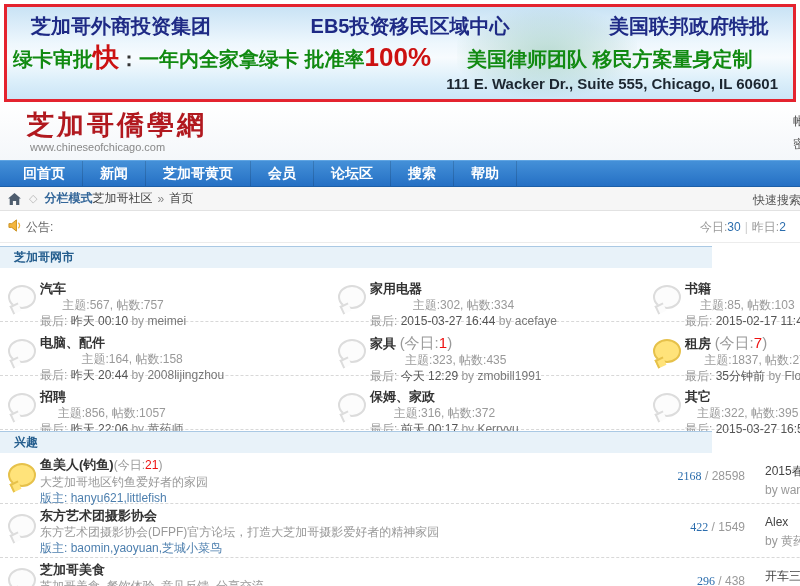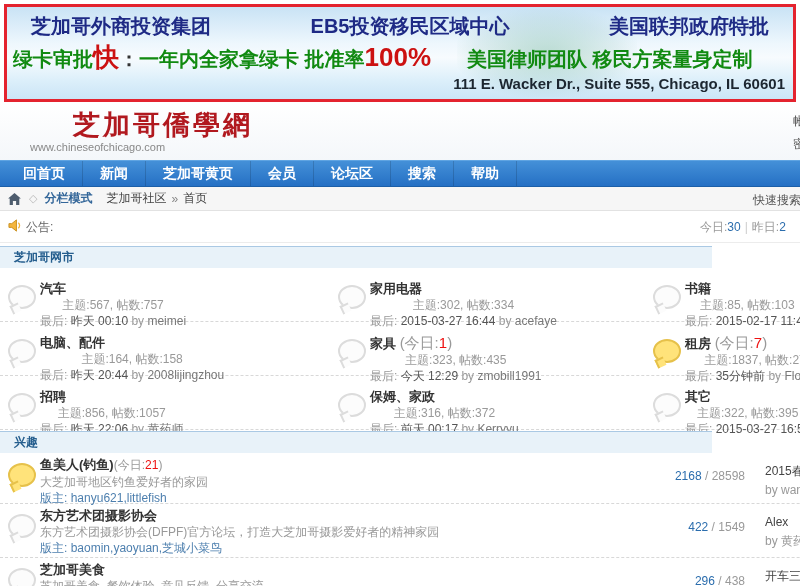--- a/index.html
+++ b/index.html
@@ -10,45 +10,45 @@
   .ad{position:absolute;top:4px;left:4px;width:786px;height:92px;border:3px solid #e4232e;
       background:linear-gradient(180deg,#c9e3f5 0%,#eef7fd 40%,#f7fbfe 55%,#dceffa 80%,#cbe5f6 100%);}
   .statue{position:absolute;left:450px;top:2px;width:180px;height:88px;
       background:radial-gradient(ellipse at center,rgba(120,185,160,0.45) 0%,rgba(140,190,180,0.18) 55%,rgba(0,0,0,0) 75%);}
   .ad-line1{position:relative;display:flex;justify-content:space-between;padding:6px 24px 0 24px;
       font-size:20px;font-weight:bold;color:#1e2a85;white-space:nowrap;}
   .ad-line2{position:relative;padding:6px 4px 0 6px;font-size:20px;font-weight:bold;color:#118a11;white-space:nowrap;}
   .ad-line2 .big-red{color:#cc1111;font-size:26px;line-height:20px;}
   .ad-line2 .colon{color:#333;}
   .ad-line2 .gap{margin-left:36px;}
-  .ad-line3{position:relative;text-align:right;padding-right:8px;margin-top:2px;
+  .ad-line3{position:relative;text-align:right;padding-right:15px;margin-top:2px;
       font-size:15px;font-weight:bold;color:#1c2630;}
 
   
   .site-header{position:absolute;top:103px;left:0;width:800px;height:57px;
       background:linear-gradient(180deg,#ffffff,#f4f7fa);}
   .logo{position:absolute;left:27px;top:4px;font-family:Liberation Mono, monospace;
-      font-size:27px;font-weight:bold;color:#b1191f;letter-spacing:3px;margin-left:46px;}
+      font-size:27px;font-weight:bold;color:#b1191f;letter-spacing:3px;}
   .site-url{position:absolute;left:30px;top:38px;font-size:11px;color:#888;}
   .login-sliver{position:absolute;color:#555;font-size:12px;white-space:nowrap;}
 
   
   .nav{position:absolute;top:160px;left:0;width:800px;height:27px;
       background:linear-gradient(180deg,#4490d8,#2570c4);
       border-top:1px solid #5fa4e2;border-bottom:1px solid #1c5fa8;box-sizing:border-box;}
   .nav ul{list-style:none;margin:0;padding:0 0 0 6px;display:flex;height:100%;}
   .nav li{padding:0 17px;line-height:25px;color:#fff;font-weight:bold;font-size:14px;
       border-right:1px solid rgba(0,0,0,0.15);cursor:pointer;white-space:nowrap;}
 
   
   .crumb{position:absolute;top:187px;left:0;width:800px;height:24px;background:#f6f6f6;
       border-bottom:1px solid #e2e2e2;box-sizing:border-box;display:flex;align-items:center;padding-left:8px;}
   .crumb .home{margin-right:8px;display:inline-flex;}
   .crumb .diamond{color:#b9b9b9;margin-right:7px;font-size:11px;}
-  .crumb .mode{color:#336699;font-weight:bold;margin-right:14px;cursor:pointer;}
+  .crumb .mode{color:#336699;font-weight:bold;cursor:pointer;}
   .crumb .site{color:#444;margin-right:5px;cursor:pointer;}
   .crumb .arrow{color:#888;margin-right:5px;}
   .crumb .page{color:#444;cursor:pointer;}
   .quick-search{position:absolute;left:753px;top:5px;color:#555;white-space:nowrap;cursor:pointer;}
 
   
   .announce{position:absolute;top:211px;left:0;width:800px;height:32px;border-bottom:1px solid #ececec;box-sizing:border-box;}
   .announce .mega{position:absolute;left:8px;top:7px;}
   .announce .lbl{position:absolute;left:26px;top:8px;color:#666;}
   .announce .stats{position:absolute;left:700px;top:8px;white-space:nowrap;color:#999;}
@@ -85,21 +85,21 @@
   .irow{position:relative;border-bottom:1px dashed #d8d8d8;}
   .irow.r0{height:50px;} .irow.r1{height:53px;} .irow.r2{height:80px;border-bottom:none;}
   .ibubble{top:10px;}
   .itext{position:absolute;left:40px;top:4px;white-space:nowrap;}
   .ititle{font-size:13px;font-weight:bold;color:#333;line-height:16px;cursor:pointer;display:inline;}
   .itoday{font-weight:normal;color:#999;}
   .itoday .today-num{color:#ee1111;}
   .idesc{color:#999;line-height:15px;margin-top:1px;}
   .imods{color:#4d7fae;line-height:15px;margin-top:1px;cursor:pointer;}
   .istats{position:absolute;left:600px;width:145px;top:16px;text-align:right;white-space:nowrap;color:#999;}
-  .istats .tnum{color:#2b6dad;cursor:pointer;}
+  .istats .tnum{color:#2b6dad;cursor:pointer;font-family:Liberation Serif, serif;}
   .ilast{position:absolute;left:765px;top:10px;width:220px;white-space:nowrap;}
   .ilast .t{color:#444;cursor:pointer;line-height:16px;}
   .ilast .b{color:#999;line-height:16px;margin-top:3px;}
 </style>
 </head>
 <body>
 
 <div class="frame">
 
   <div class="ad">

